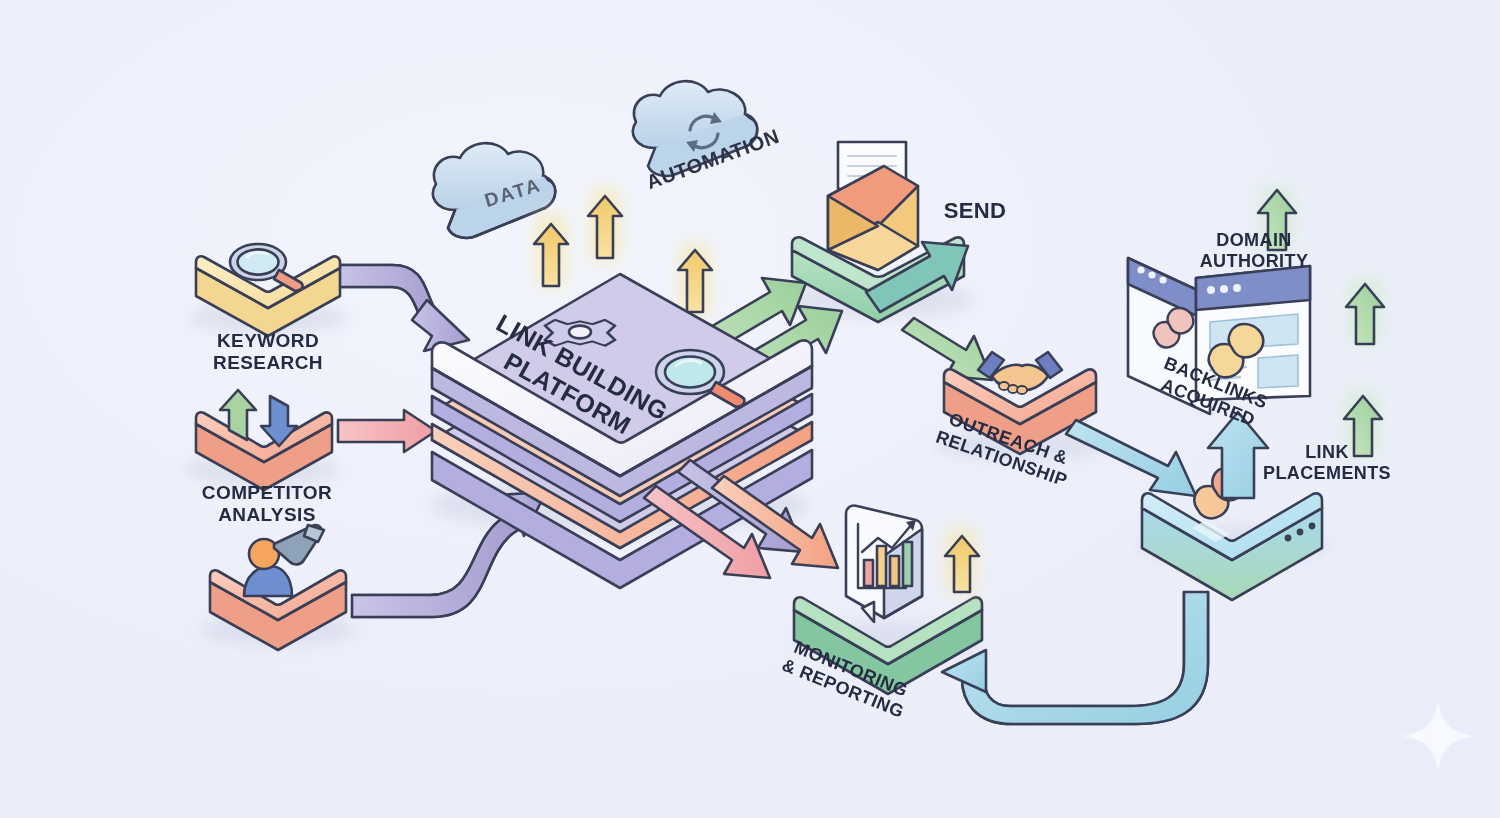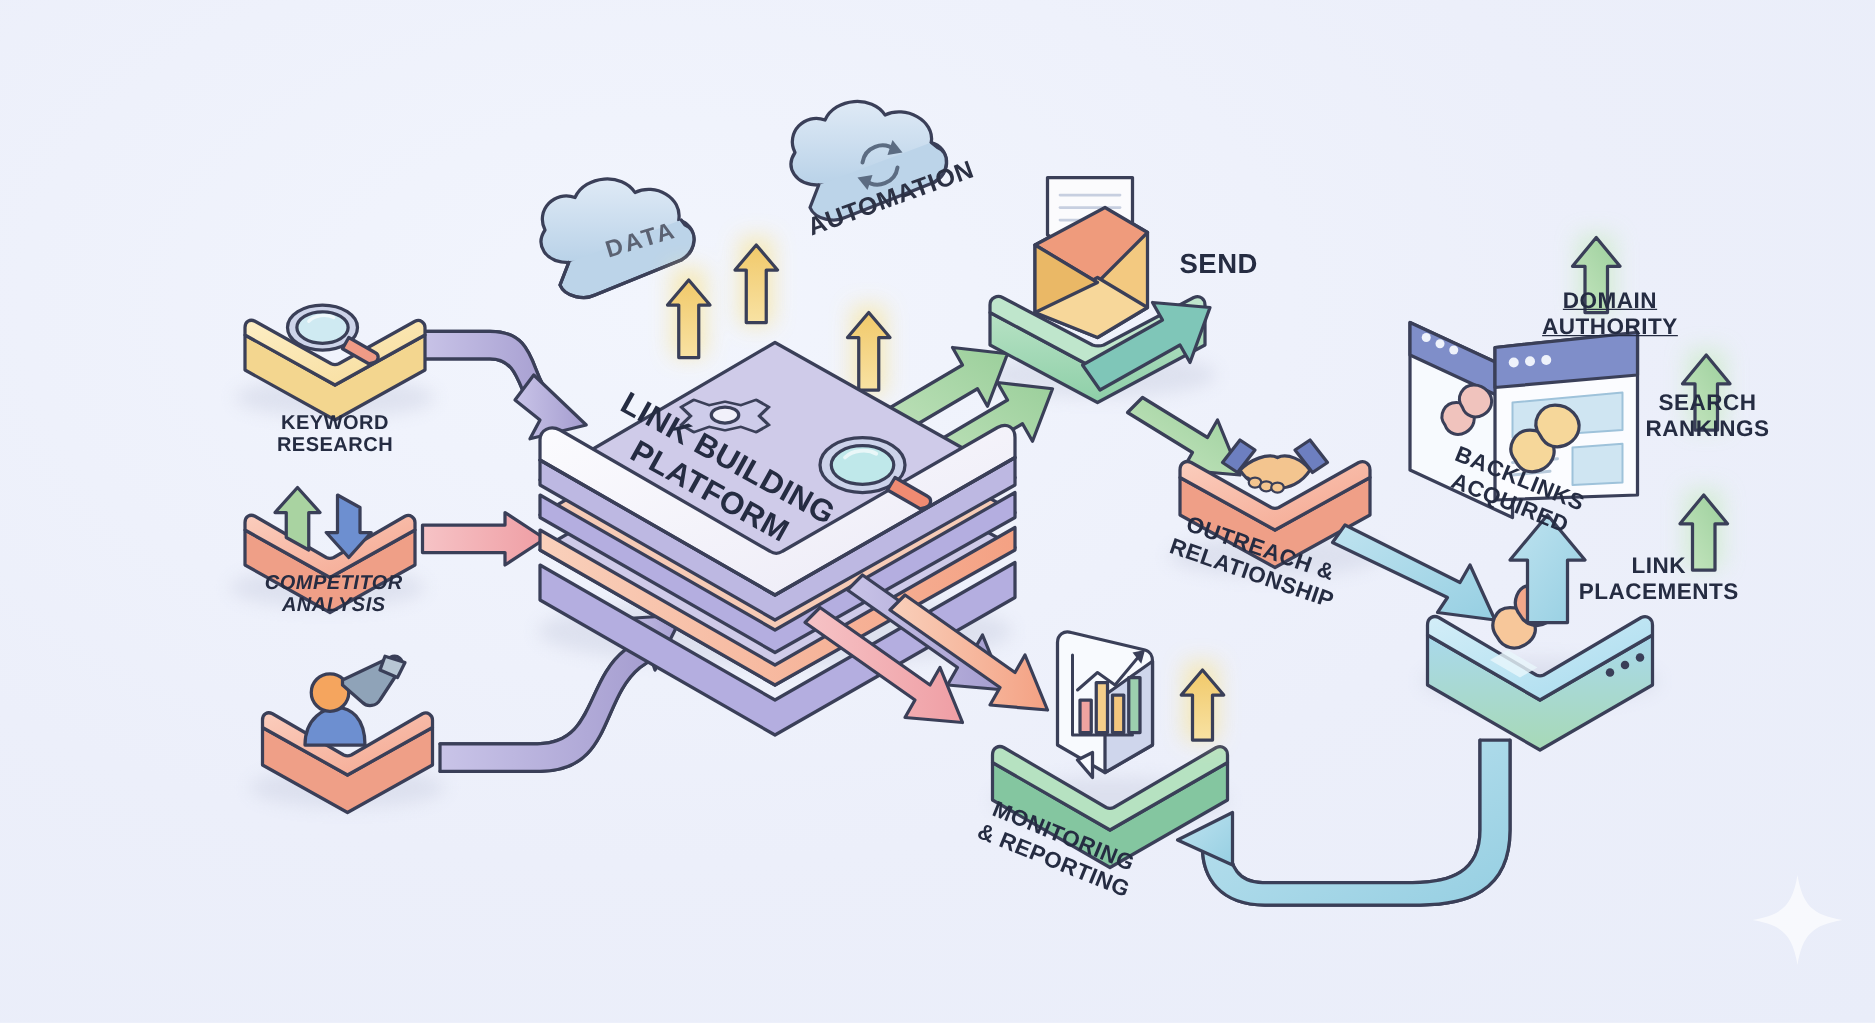--- a/index.html
+++ b/index.html
@@ -7,21 +7,21 @@
     width:1500px;height:818px;overflow:hidden;
     background:#eef1fb;
     font-family:"Liberation Sans","DejaVu Sans",sans-serif;
   }
   #stage{position:relative;width:1500px;height:818px;overflow:hidden;
     background:radial-gradient(ellipse at 35% 30%, #f2f5fd 0%, #eceffa 55%, #e9edf9 100%);}
   svg.layer{position:absolute;left:0;top:0;width:1500px;height:818px;}
   .lbl{position:absolute;color:#252c42;font-weight:700;letter-spacing:.4px;
        text-transform:uppercase;line-height:1.14;text-align:center;white-space:pre;}
   .lbl.s20{font-size:20px;}
-  .lbl.s19{font-size:16px;}
+  .lbl.s19{font-size:19px;}
   .lbl.s18{font-size:18px;}
   .lbl.cloudtx{color:#5b6272;font-weight:700;}
 </style>
 </head>
 <body>
 
 <div id="stage">
 
 <svg class="layer" viewBox="0 0 1500 818">
   <defs>
@@ -373,32 +373,31 @@
   <path d="M1438 700 C1442 724 1450 732 1474 736 C1450 740 1442 748 1438 772
            C1434 748 1426 740 1402 736 C1426 732 1434 724 1438 700 Z" fill="#ffffff" opacity=".65"></path>
 </svg>
 
 <div class="lbl s18 cloudtx" style="left:468px;top:182px;width:90px;transform:rotate(-17deg);font-size:19px;letter-spacing:2px;">DATA</div>
 
 <div class="lbl s19 cloudtx" style="left:628px;top:148px;width:170px;transform:rotate(-20deg);font-size:20px;letter-spacing:.6px;color:#2c3144;">AUTOMATION</div>
 
 <div class="lbl s19" style="left:178px;top:330px;width:180px;"><span>KEYWORD</span><br><span>RESEARCH</span></div>
 
-<div class="lbl s19" style="left:172px;top:458px;width:190px;font-style:italic;"><span>COMPETITOR</span><br><span>ANALYSIS</span></div>
+<div class="lbl s19" style="left:172px;top:482px;width:190px;"><span>COMPETITOR</span><br><span>ANALYSIS</span></div>
 
 
 <div class="lbl s20" style="left:470px;top:350px;width:210px;transform:rotate(29deg);font-size:25px;line-height:1.2;"><span>LINK BUILDING</span><br><span>PLATFORM</span></div>
 
 <div class="lbl s20" style="left:930px;top:198px;width:90px;font-size:22px;">SEND</div>
 
 <div class="lbl s18" style="left:905px;top:428px;width:200px;transform:rotate(19deg);"><span>OUTREACH &amp;</span><br><span>RELATIONSHIP</span></div>
 
 <div class="lbl s18" style="left:752px;top:658px;width:190px;transform:rotate(22deg);"><span>MONITORING</span><br><span>&amp; REPORTING</span></div>
 
 <div class="lbl s18" style="left:1122px;top:372px;width:180px;transform:rotate(22deg);"><span>BACKLINKS</span><br><span>ACQUIRED</span></div>
 
-<div class="lbl s18" style="left:1198px;top:230px;width:180px;text-decoration:underline;"><span>DOMAIN</span><br><span>AUTHORITY</span></div>
-
-<div class="lbl s18" style="left:1276px;top:312px;width:180px;"><span>SEARCH</span><br><span>RANKINGS</span></div>
+<div class="lbl s18" style="left:1164px;top:230px;width:180px;"><span>DOMAIN</span><br><span>AUTHORITY</span></div>
+
 
 <div class="lbl s18" style="left:1228px;top:442px;width:198px;"><span>LINK</span><br><span>PLACEMENTS</span></div>
 
 </div>
 
 </body></html>

